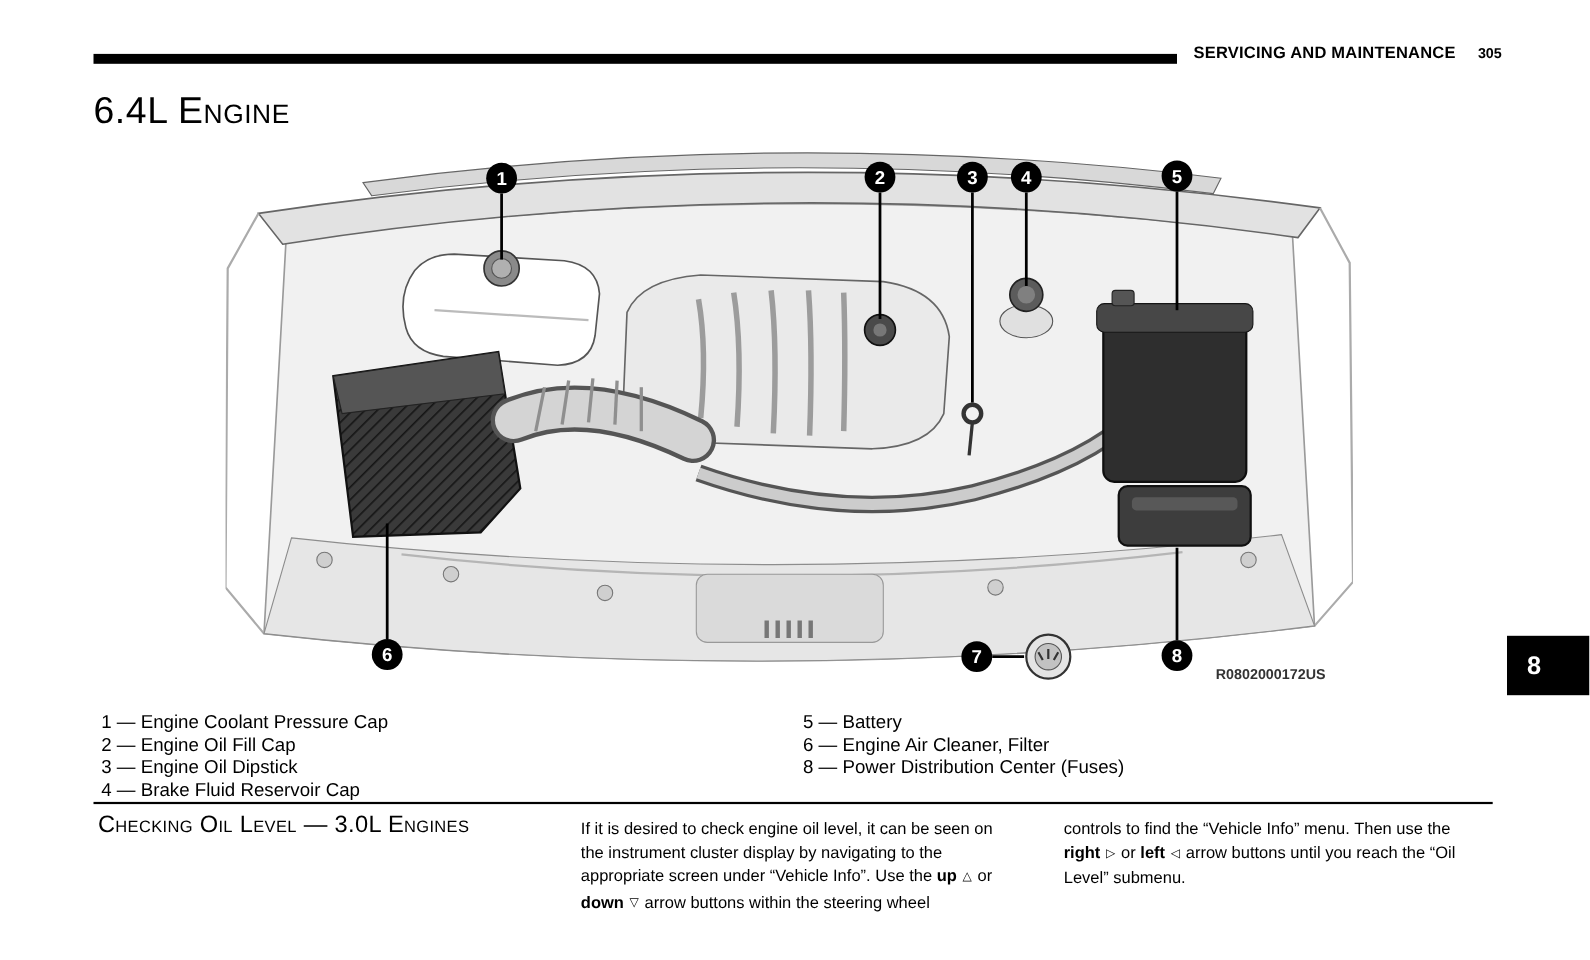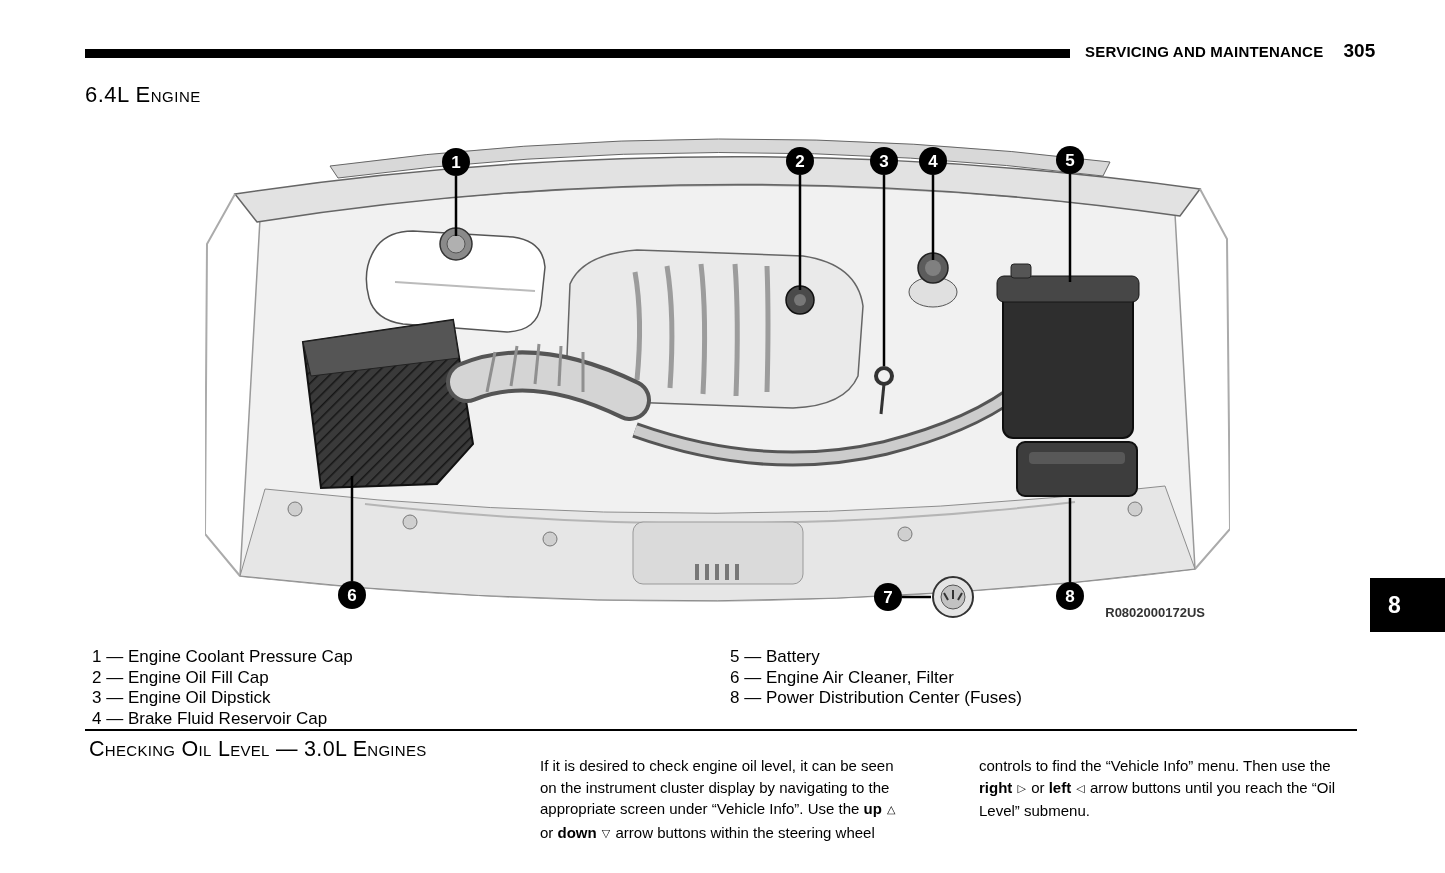--- a/index.html
+++ b/index.html
@@ -7,25 +7,25 @@
     width:1445px; height:873px; position:relative; overflow:hidden;
     background:#ffffff; color:#000;
     font-family:"Liberation Sans", sans-serif;
   }
   .abs { position:absolute; }
 
   
   .header-bar { left:85px; top:49px; width:985px; height:9px; background:#000; }
   .header-text { left:1085px; top:40px; font-size:15px; white-space:nowrap; }
   .hdr-title { font-weight:bold; letter-spacing:0.2px; }
-  .hdr-num { font-weight:bold; font-size:19px; margin-left:16px;text-align:right; }
+  .hdr-num { font-weight:bold; font-size:13px; margin-left:16px;text-align:right; }
 
   
   .engine-heading {
-    left:85px; top:82px; margin:0; font-size:22px; font-weight:normal;
+    left:85px; top:82px; margin:0; font-size:34px; font-weight:normal;
     font-variant:small-caps; letter-spacing:0.5px;
   }
 
   
   .diagram { left:205px; top:113px; width:1025px; height:519px; }
   .diagram svg { width:100%; height:100%; display:block; }
 
   
   .chapter-tab {
     left:1370px; top:578px; width:75px; height:54px; background:#000;
@@ -42,21 +42,21 @@
   
   .section-rule { left:85px; top:729px; width:1272px; height:2px; background:#000; }
 
   
   .columns { left:85px; top:739px; width:1272px; display:flex; gap:46px; }
   .col { width:393px; font-size:15px; line-height:21.5px; }
   .col h2 {
     margin:0 0 15px 4px; font-size:21.5px; font-weight:normal;
     font-variant:small-caps; letter-spacing:0.3px; white-space:nowrap;
   }
-  .col p { margin:16px; }
+  .col p { margin:4px; }
   .tri { font-size:11px; position:relative; top:-1px; padding:0 1px; }
 </style>
 </head>
 <body>
 
 <div class="abs header-bar"></div>
 
 <div class="abs header-text">
   <span class="hdr-title">SERVICING AND MAINTENANCE</span>
   <span class="hdr-num">305</span>

